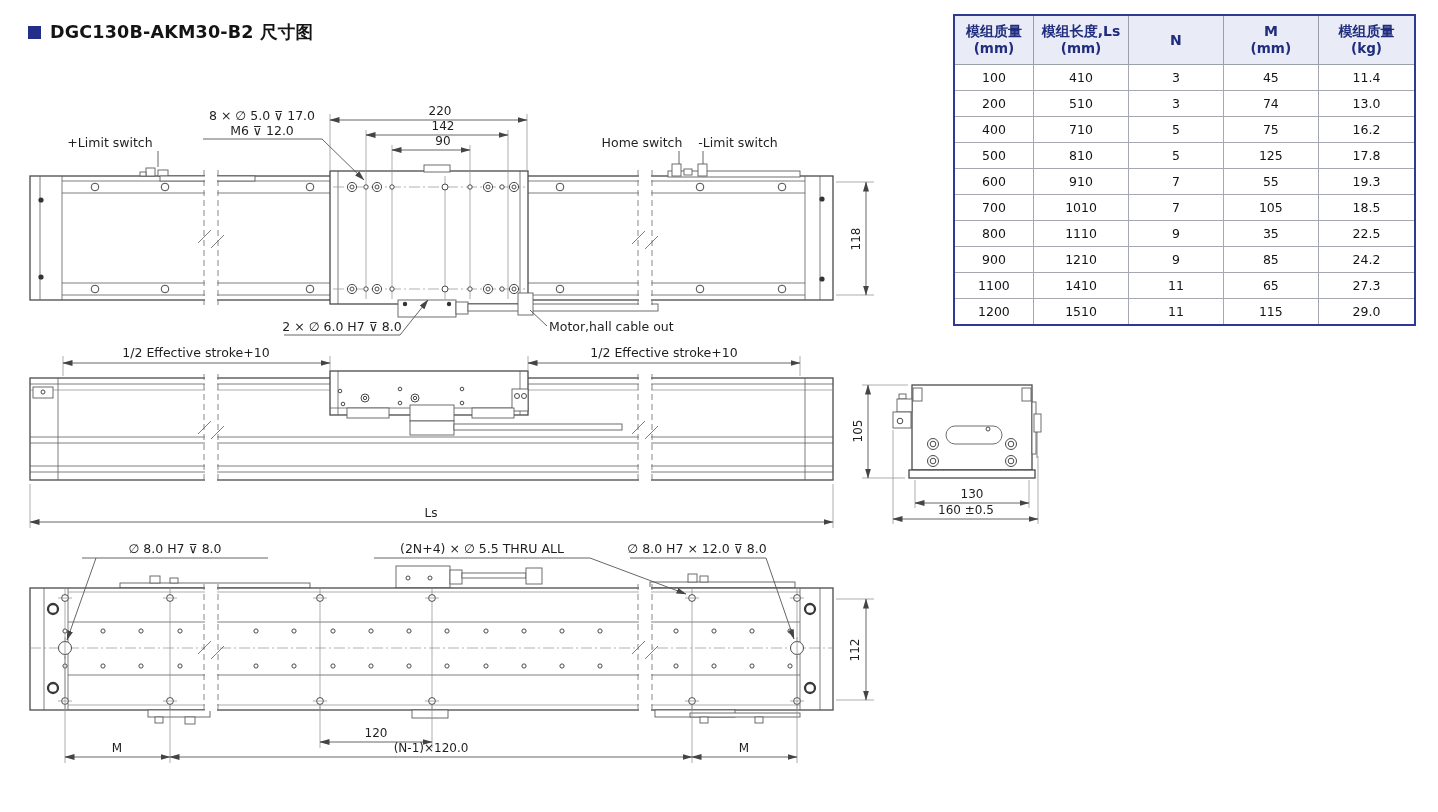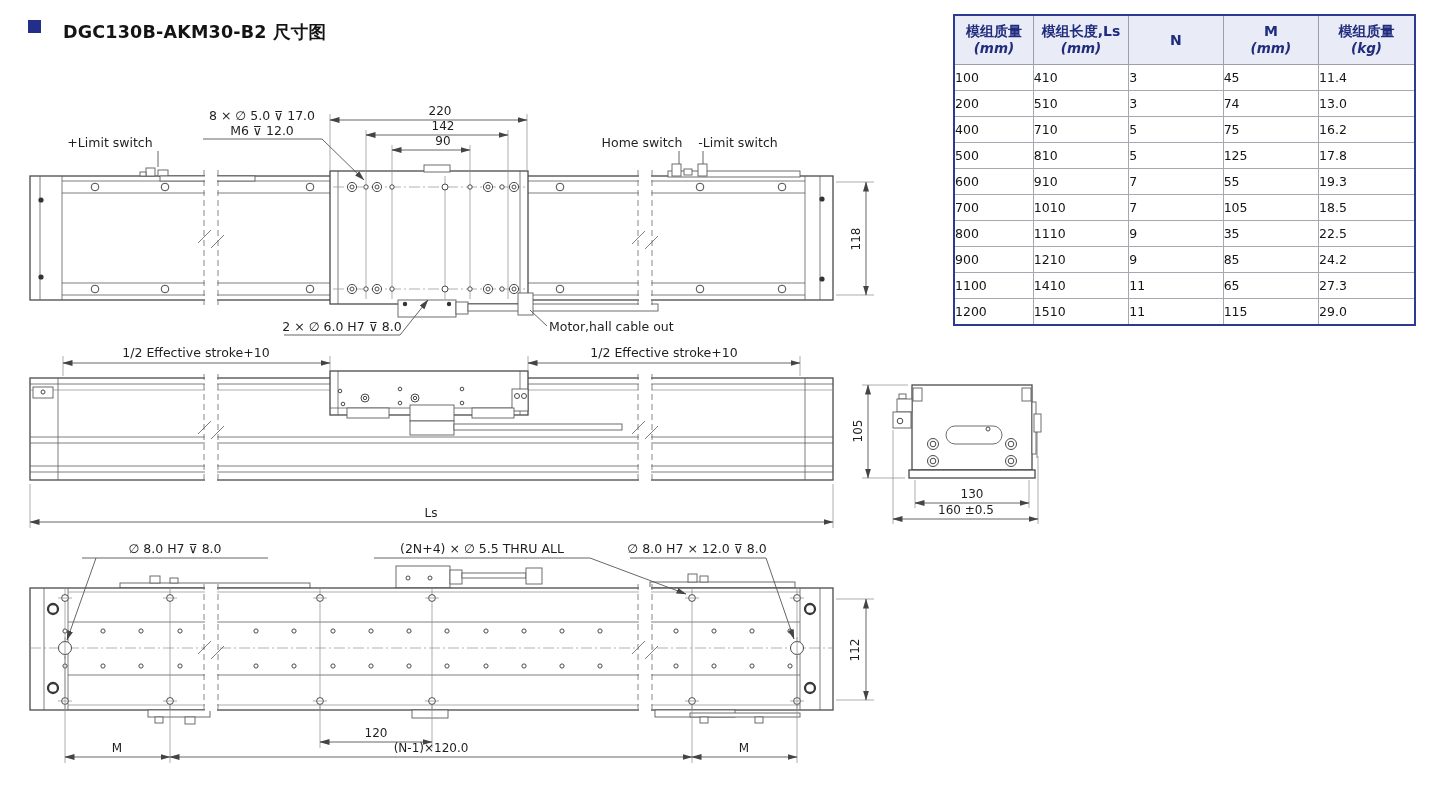--- a/index.html
+++ b/index.html
@@ -1,29 +1,29 @@
 <!DOCTYPE html>
 <html><head>
 <meta charset="utf-8">
 <style>
   html,body{margin:0;padding:0;}
   body{width:1438px;height:812px;background:#ffffff;position:relative;overflow:hidden;
        font-family:"DejaVu Sans",sans-serif;}
   
-  .title{position:absolute;left:28px;top:20px;display:flex;align-items:flex-start;gap:22px;}
+  .title{position:absolute;left:28px;top:20px;display:flex;align-items:center;gap:9px;}
   .title .sq{width:13px;height:13px;background:#232e8a;flex:0 0 auto;}
   .title h1{font-size:17.5px;font-weight:bold;color:#141414;margin:0;letter-spacing:.2px;}
   
   .spec-table{position:absolute;left:953px;top:14px;width:463px;}
   .spec-table table{border-collapse:collapse;width:100%;table-layout:fixed;
                     border:2px solid #2c3a8f;}
   .spec-table th{background:#e9ebf6;color:#202d7d;font-size:14px;font-weight:bold;
                  height:48px;line-height:1.3;border:1px solid #9aa0aa;padding:0;text-align:center;}
-  .spec-table th .h2{display:block;font-size:13.5px;font-style:italic;}
-  .spec-table td{font-size:12.5px;color:#141414;text-align:left;height:25px;
+  .spec-table th .h2{display:block;font-size:13.5px;}
+  .spec-table td{font-size:12.5px;color:#141414;text-align:center;height:25px;
                  border:1px solid #a5a8b0;padding:0;}
   
   svg{position:absolute;left:0;top:0;}
   .ol2{fill:#fff;stroke:#4a4a4a;stroke-width:1.3;}
   .ln{fill:none;stroke:#5d5d5d;stroke-width:.8;}
   .lnF{fill:#fff;stroke:#5d5d5d;stroke-width:.9;}
   .dim{stroke:#555;stroke-width:.9;fill:none;}
   .ext{stroke:#8a8a8a;stroke-width:.7;fill:none;}
   .cl{stroke:#909090;stroke-width:.7;fill:none;stroke-dasharray:11 3 2 3;}
   .brk{stroke:#7a7a7a;stroke-width:.9;fill:none;stroke-dasharray:6 4;}

